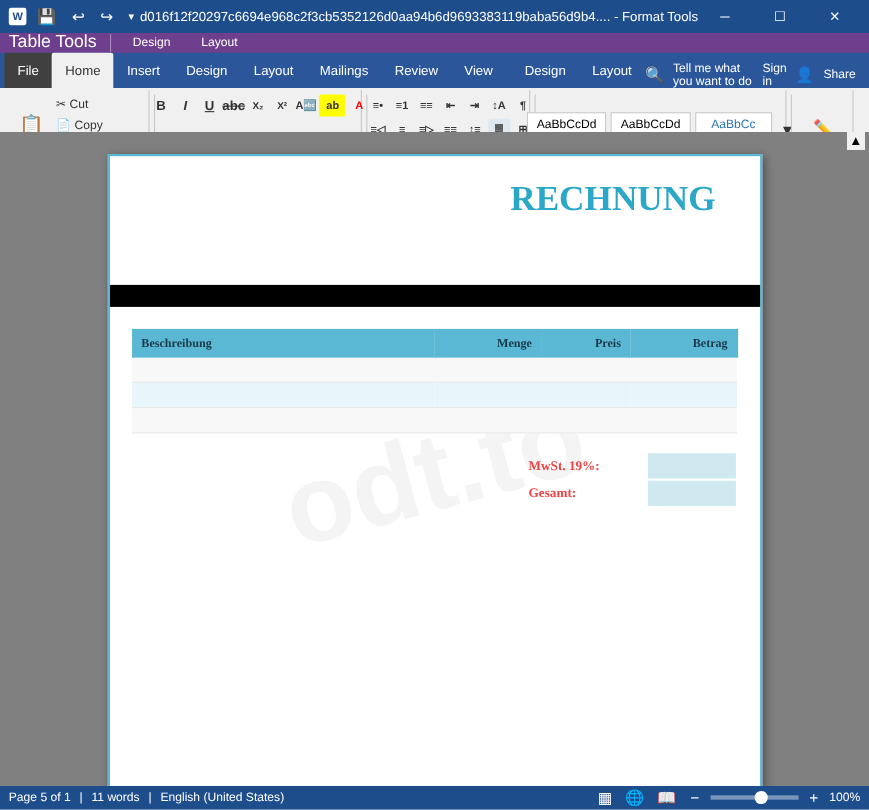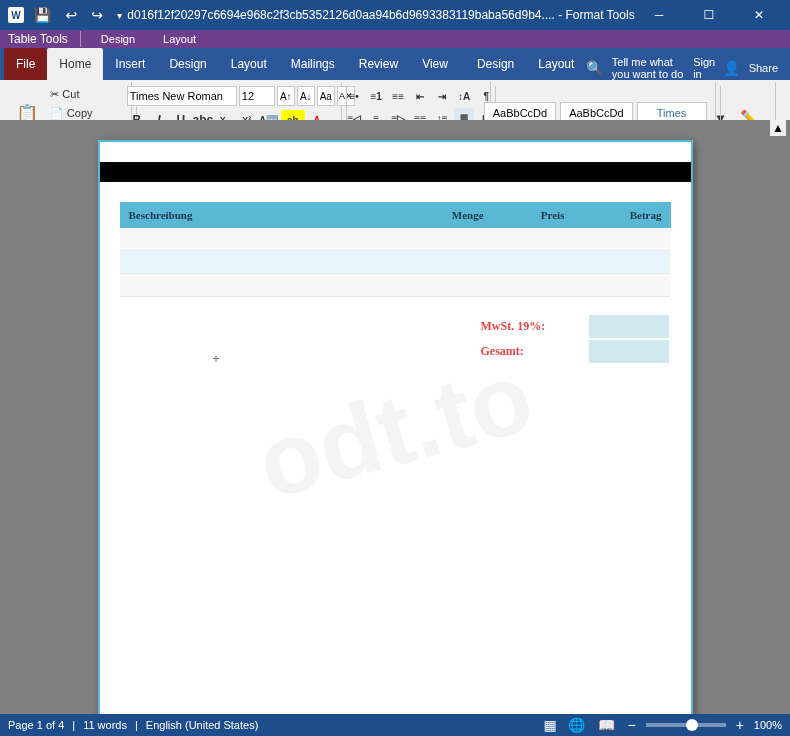--- a/index.html
+++ b/index.html
@@ -363,21 +363,21 @@
     .ribbon-extra {
       background: #6d3f8c;
       height: 18px;
       display: flex;
       align-items: center;
       padding: 0 8px;
       gap: 12px;
     }
     .ribbon-extra-label {
       color: white;
-      font-size: 12px;
+      font-size: 16px;
     }
     .ribbon-extra-tab {
       color: white;
       font-size: 11px;
       padding: 2px 8px;
       cursor: pointer;
     }
 
     .divider { width: 1px; background: rgba(255,255,255,0.4); height: 16px; }
 
@@ -414,21 +414,21 @@
 <div class="ribbon">
 
   <div class="ribbon-extra">
     <span class="ribbon-extra-label">Table Tools</span>
     <div class="divider"></div>
     <span class="ribbon-extra-tab">Design</span>
     <span class="ribbon-extra-tab">Layout</span>
   </div>
 
   <div class="ribbon-tabs">
-    <div class="ribbon-tab" style="background:#7f1d1d; color:white; padding: 14px 12px;">File</div>
+    <div class="ribbon-tab" style="background:#404040; color:white; padding: 14px 12px;">File</div>
     <div class="ribbon-tab active">Home</div>
     <div class="ribbon-tab">Insert</div>
     <div class="ribbon-tab">Design</div>
     <div class="ribbon-tab">Layout</div>
     <div class="ribbon-tab">Mailings</div>
     <div class="ribbon-tab">Review</div>
     <div class="ribbon-tab">View</div>
     <div style="margin-left:4px; border-left:1px solid rgba(255,255,255,0.3);"></div>
     <div class="ribbon-tab">Design</div>
     <div class="ribbon-tab">Layout</div>
@@ -455,28 +455,20 @@
           <div class="rb-btn-small">🖌 Format Painter</div>
         </div>
       </div>
       <div class="ribbon-group-label">Clipboard <span style="font-size:8px;">↗</span></div>
     </div>
 
     <div class="ribbon-separator"></div>
 
     <div class="ribbon-group" style="min-width:180px;">
       <div style="display:flex;flex-direction:column;gap:2px;">
-        <div class="font-row">
-          <input class="font-select" type="text" style="width: 110px;" value="Times New Roman">
-          <input class="font-size-select" type="text" value="12" style="">
-          <div class="font-size-btn">A↑</div>
-          <div class="font-size-btn">A↓</div>
-          <div class="font-size-btn">Aa</div>
-          <div class="font-size-btn" style="font-size:9px;">A✕</div>
-        </div>
         <div class="format-row">
           <button class="fmt-btn bold">B</button>
           <button class="fmt-btn italic">I</button>
           <button class="fmt-btn" style="text-decoration:underline;">U</button>
           <button class="fmt-btn" style="text-decoration:line-through;">abc</button>
           <button class="fmt-btn" style="font-size:9px;">X₂</button>
           <button class="fmt-btn" style="font-size:9px;">X²</button>
           <button class="fmt-btn" style="font-size:10px;">A🔤</button>
           <button class="fmt-btn" style="font-size:10px; background:#ffff00; width:24px;">ab</button>
           <button class="fmt-btn" style="font-size:10px; color:red;">A</button>
@@ -517,21 +509,21 @@
       <div class="styles-group ribbon-group-content">
         <div class="style-sample">
           <div style="font-size:11px;">AaBbCcDd</div>
           <div style="font-size:9px; color:#555;">¶ Normal</div>
         </div>
         <div class="style-sample">
           <div style="font-size:11px;">AaBbCcDd</div>
           <div style="font-size:9px; color:#555;">¶ No Spac...</div>
         </div>
         <div class="style-sample">
-          <div style="font-size:11px; color:#2e74b5;">Times</div>
+          <div style="font-size:11px; color:#2e74b5;">AaBbCc</div>
           <div style="font-size:9px; color:#2e74b5;">Heading 1</div>
         </div>
         <button class="fmt-btn" style="font-size:14px;">▾</button>
       </div>
       <div class="ribbon-group-label">Styles <span style="font-size:8px;">↗</span></div>
     </div>
 
     <div class="ribbon-separator"></div>
 
     <div class="ribbon-group">
@@ -553,20 +545,21 @@
 
 <div class="doc-area">
   <div class="page">
 
     <div class="watermark">odt.to</div>
 
     <div class="context-cross">+</div>
 
     <div class="page-content">
 
+      <div class="doc-title">RECHNUNG</div>
 
       <div class="black-bar"></div>
 
 
       <table class="invoice-table">
         <thead>
           <tr>
             <th class="th-beschreibung">Beschreibung</th>
             <th class="th-menge">Menge</th>
             <th class="th-preis">Preis</th>
@@ -607,21 +600,21 @@
             <td class="value-cell">&nbsp;</td>
           </tr>
         </tbody>
           </table>
       </div>
     </div>
   </div>
 </div>
 
 <div class="status-bar">
-  <span>Page 1 of 4</span>
+  <span>Page 5 of 1</span>
   <span style="margin: 0 8px;">|</span>
   <span>11 words</span>
   <span style="margin: 0 8px;">|</span>
   <span>English (United States)</span>
   <div class="status-bar-right">
     <span class="view-btn">▦</span>
     <span class="view-btn">🌐</span>
     <span class="view-btn">📖</span>
     <span class="view-btn">−</span>
     <div class="zoom-slider">

